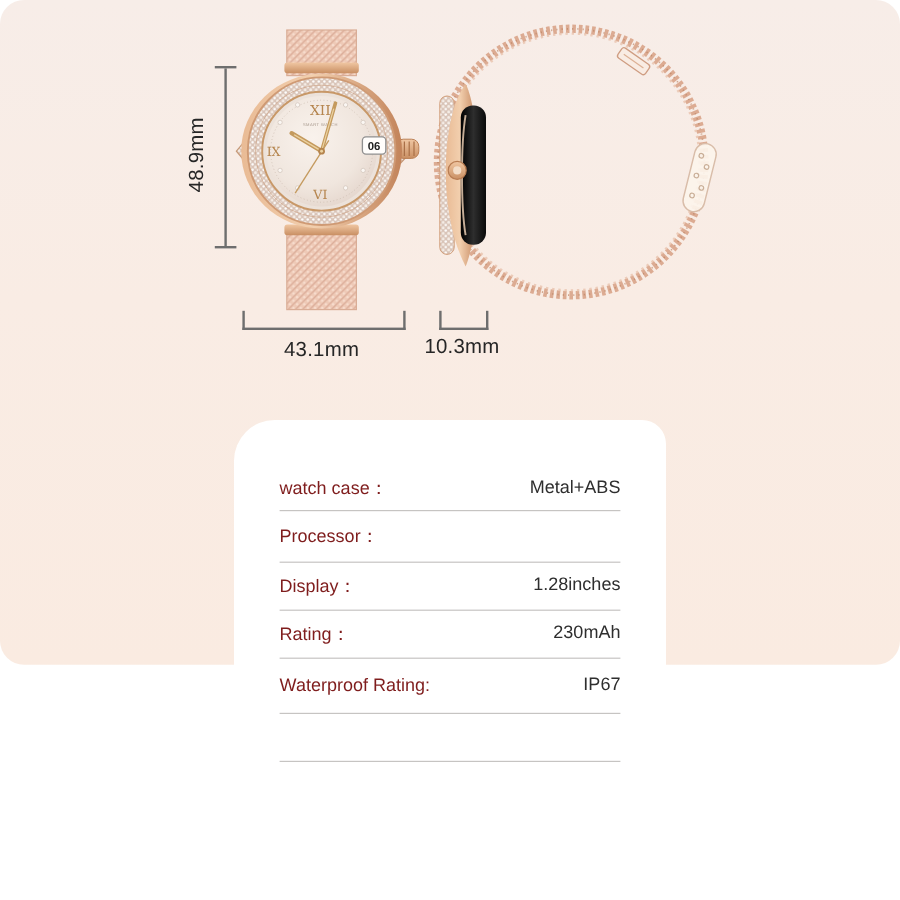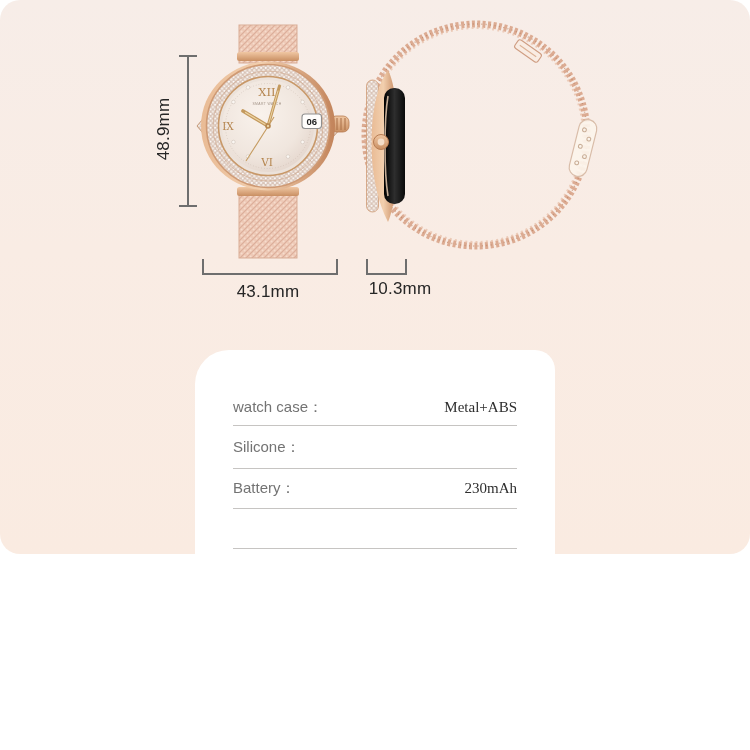--- a/index.html
+++ b/index.html
@@ -15,38 +15,38 @@
   .dim-v .vline{position:absolute;left:8px;top:0;bottom:0;width:2px;background:#6e6e6e;}
   .dim-h{border-left:2px solid #6e6e6e;border-right:2px solid #6e6e6e;
     border-bottom:2px solid #6e6e6e;height:14px;}
   .dim-h.w431{left:202px;top:259px;width:132px;}
   .dim-h.w103{left:366px;top:259px;width:37px;}
   .dim-label{position:absolute;color:#262626;font-size:17px;letter-spacing:.2px;
     text-align:center;white-space:nowrap;}
   .lbl-489{left:125px;top:118px;width:80px;height:22px;
     transform:rotate(-90deg);transform-origin:center;}
   .lbl-431{left:218px;top:282px;width:100px;}
-  .lbl-103{left:355px;top:279px;width:90px;}
+  .lbl-103{left:340px;top:279px;width:90px;}
 
   
   .spec-card{position:absolute;left:195px;top:350px;width:360px;height:420px;
     background:#ffffff;border-radius:34px 20px 0 0;
     padding:40px 38px 0 38px;box-sizing:border-box;}
   .spec-row{display:flex;justify-content:space-between;align-items:center;
     border-bottom:1px solid #c6c4c2;gap:10px;}
   .spec-row:nth-child(1){height:35px}
   .spec-row:nth-child(2){height:42px}
   .spec-row:nth-child(3){height:39px}
   .spec-row:nth-child(4){height:39px}
   .spec-row:nth-child(5){height:45px}
   .spec-row:nth-child(6){height:39px}
   .spec-row:nth-child(7){height:40px}
   .spec-row:nth-child(8){height:48px}
-  .spec-label{font-size:15px;color:#737373;white-space:nowrap;}
-  .spec-value{font-size:15px;color:#2e2e2e;text-align:center;white-space:pre-line;line-height:1.35;font-family:Liberation Serif, serif;}
+  .spec-label{font-size:15px;color:#7f1d1d;white-space:nowrap;}
+  .spec-value{font-size:15px;color:#2e2e2e;text-align:center;white-space:pre-line;line-height:1.35;}
 </style>
 </head>
 <body>
 
 <div class="stage">
 
   <svg class="artwork" width="750" height="340" viewBox="0 0 750 340">
     <defs>
       <pattern id="mesh" width="6" height="6" patternUnits="userSpaceOnUse">
         <rect width="6" height="6" fill="#eec9b6"></rect>
@@ -176,23 +176,31 @@
 
   <div class="dim dim-h w103"></div>
   <div class="dim-label lbl-103">10.3mm</div>
 
   <div class="spec-card">
     <div class="spec-row">
       <span class="spec-label">watch case：</span>
       <span class="spec-value">Metal+ABS</span>
     </div>
     <div class="spec-row">
-      <span class="spec-label">Silicone：</span>
-    </div>
-    <div class="spec-row">
-      <span class="spec-label">Battery：</span>
+      <span class="spec-label">Processor：</span>
+    </div>
+    <div class="spec-row">
+      <span class="spec-label">Display：</span>
+      <span class="spec-value">1.28inches</span>
+    </div>
+    <div class="spec-row">
+      <span class="spec-label">Rating：</span>
       <span class="spec-value">230mAh</span>
     </div>
     <div class="spec-row">
+      <span class="spec-label">Waterproof Rating:</span>
+      <span class="spec-value">IP67</span>
+    </div>
+    <div class="spec-row">
     </div>
   </div>
 
 </div>
 
 </body></html>

